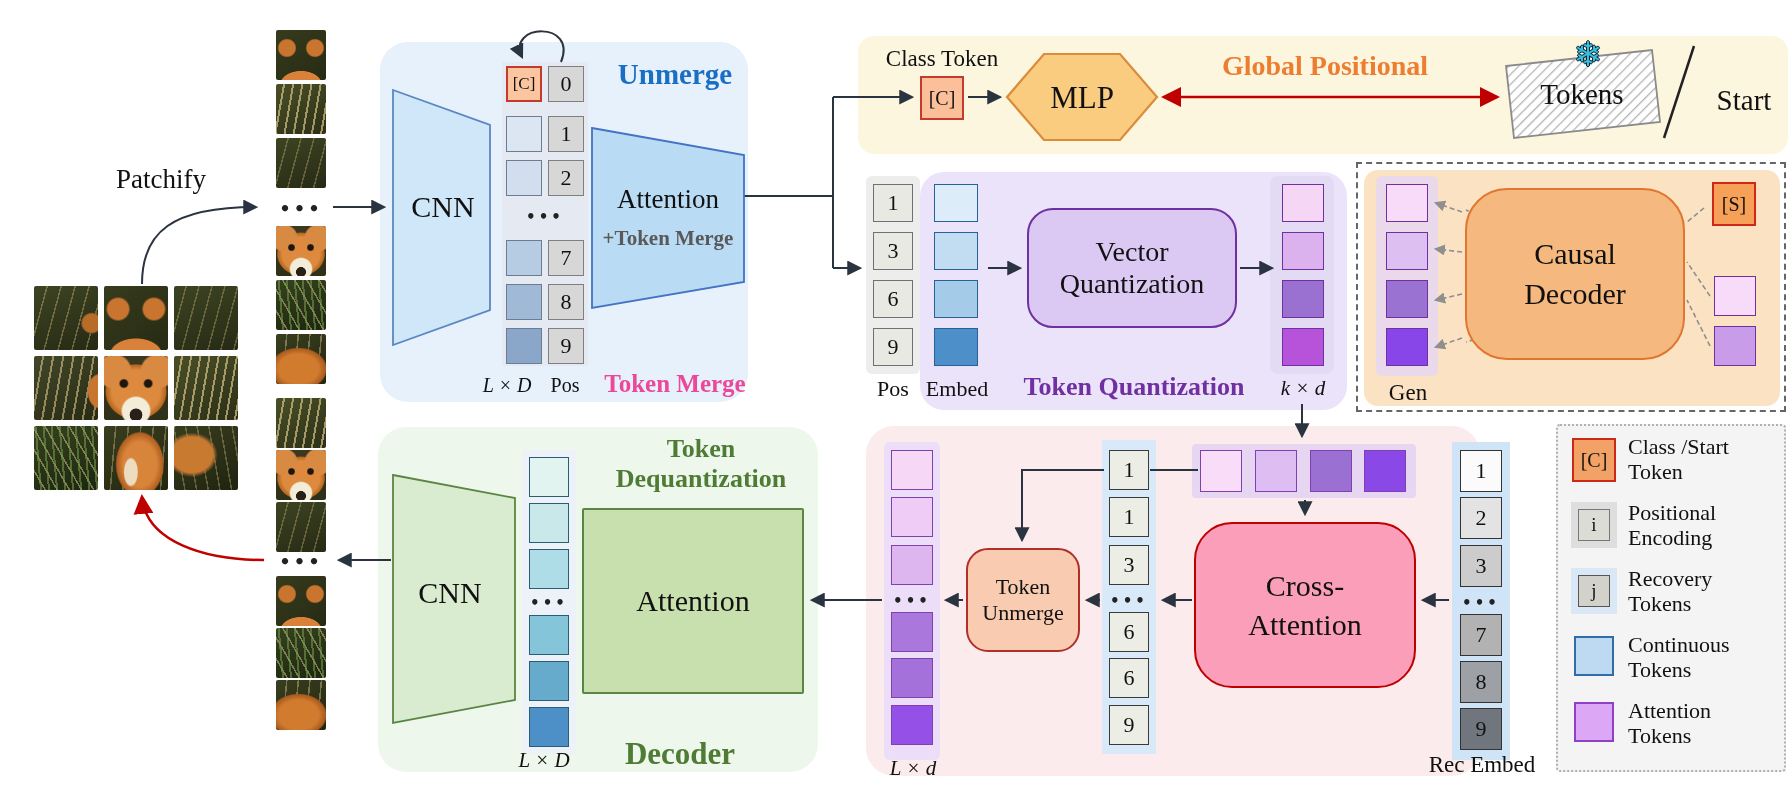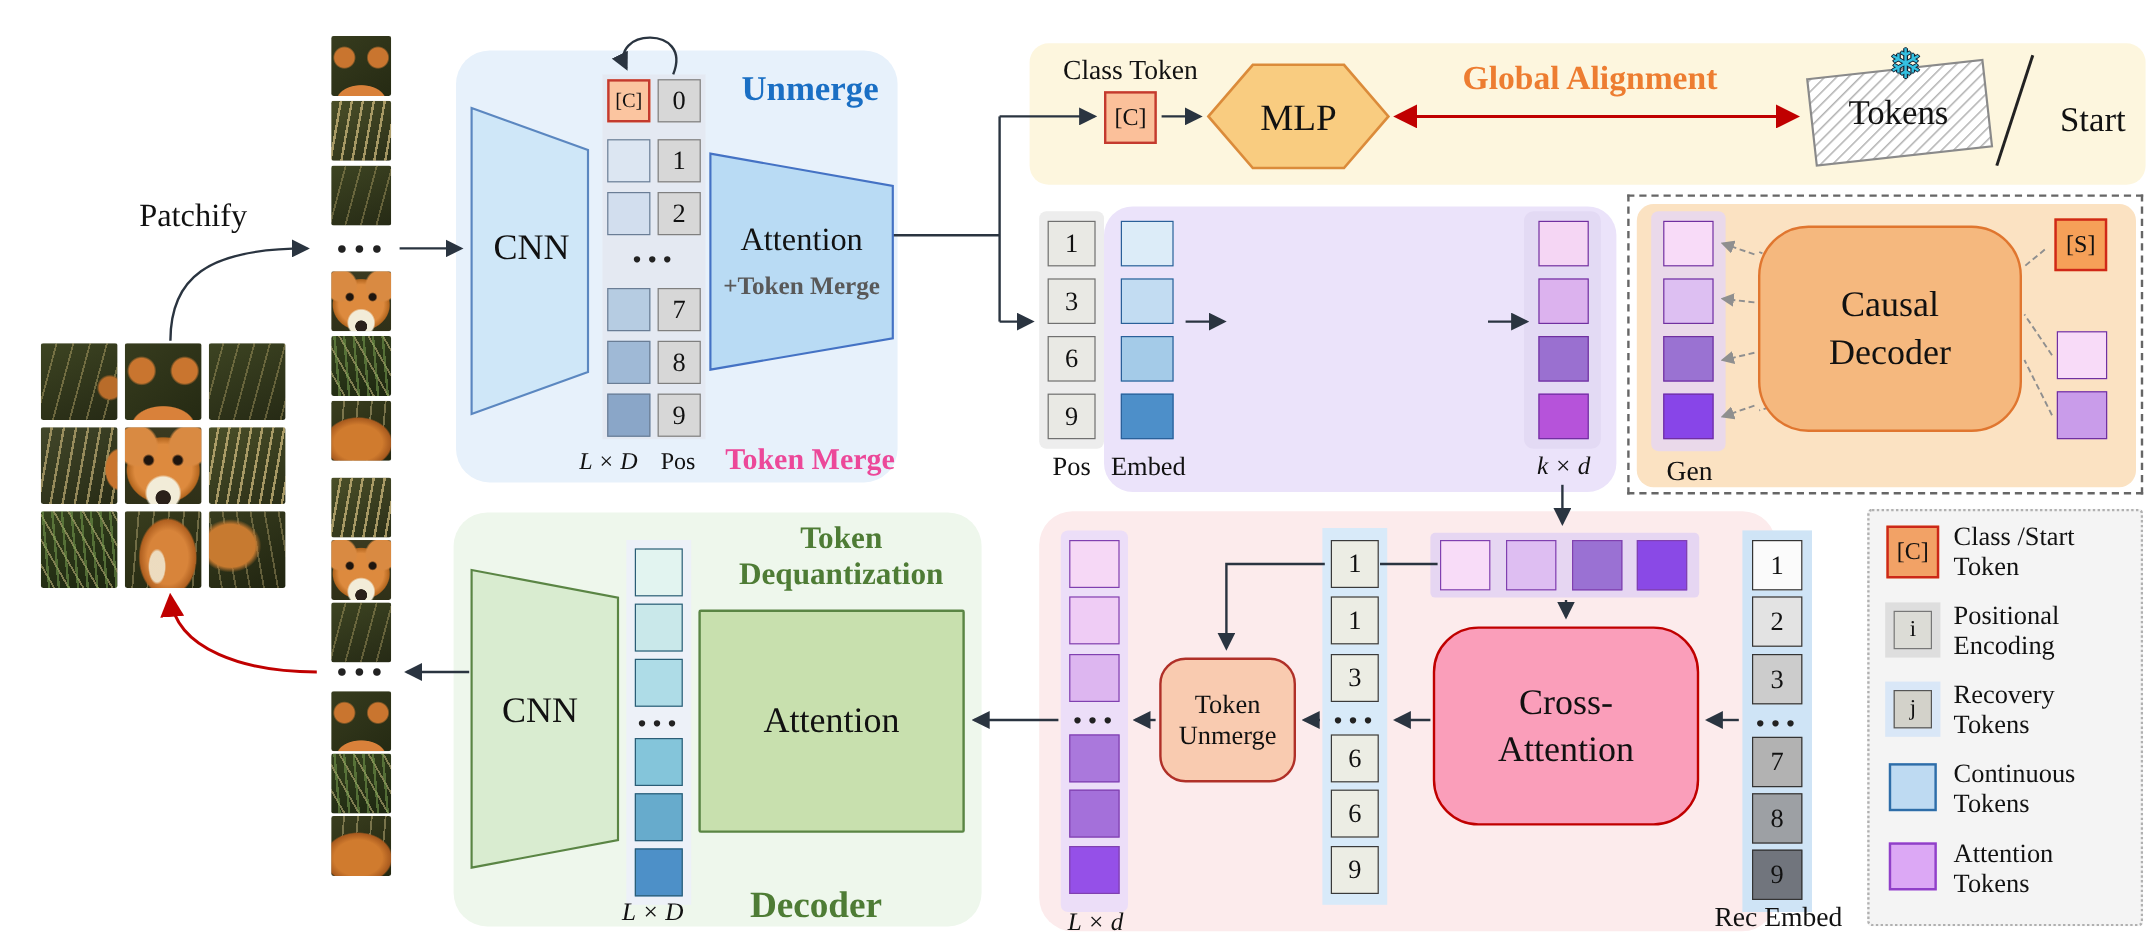--- a/index.html
+++ b/index.html
@@ -200,45 +200,50 @@
   <div class="box z10" style="left:506px;top:328px;width:36px;height:36px;background:#8aa6c8;border-color:#6a7d95"></div>
   <div class="box z10" style="left:548px;top:328px;width:36px;height:36px;background:#d7d7d7">9</div>
 
   <div class="t i z10" style="left:474px;top:374px;width:66px;font-size:20px">L × D</div>
   <div class="t z10" style="left:542px;top:374px;width:46px;font-size:20px">Pos</div>
   <div class="t b z10" style="left:600px;top:370px;width:150px;font-size:25px;color:#ec4899">Token Merge</div>
 
   <div class="t z10" style="left:878px;top:46px;width:128px;font-size:23px">Class Token</div>
   <div class="box z10" style="left:920px;top:76px;width:44px;height:44px;background:#fbc09a;border:2.5px solid #c43a2e;font-size:20px">[C]</div>
   <div class="t z10" style="left:1007px;top:80px;width:150px;font-size:31px">MLP</div>
-  <div class="t b z10" style="left:1180px;top:50px;width:290px;font-size:28px;color:#ed7d31">Global Alignment</div>
+  <div class="t b z10" style="left:1180px;top:50px;width:290px;font-size:28px;color:#ed7d31">Global Positional</div>
   <div class="t z10 snow" style="left:1566px;top:38px;width:44px">❄</div>
   <div class="t z10" style="left:1514px;top:78px;width:136px;font-size:29px">Tokens</div>
   <div class="t z10" style="left:1698px;top:84px;width:92px;font-size:29px">Start</div>
 
   <div class="ab z1" style="left:866px;top:176px;width:54px;height:198px;background:#ededed;border-radius:6px"></div>
   <div class="box z10" style="left:873px;top:184px;width:40px;height:38px;background:#e9e9e4;border-color:#707070">1</div>
   <div class="box z10" style="left:873px;top:232px;width:40px;height:38px;background:#e9e9e4;border-color:#707070">3</div>
   <div class="box z10" style="left:873px;top:280px;width:40px;height:38px;background:#e9e9e4;border-color:#707070">6</div>
   <div class="box z10" style="left:873px;top:328px;width:40px;height:38px;background:#e9e9e4;border-color:#707070">9</div>
 
   <div class="box z10" style="left:934px;top:184px;width:44px;height:38px;background:#dcecf8;border-color:#2a6099"></div>
   <div class="box z10" style="left:934px;top:232px;width:44px;height:38px;background:#c2dcf2;border-color:#2a6099"></div>
   <div class="box z10" style="left:934px;top:280px;width:44px;height:38px;background:#a4cbe8;border-color:#2a6099"></div>
   <div class="box z10" style="left:934px;top:328px;width:44px;height:38px;background:#4d8fc9;border-color:#2a6099"></div>
 
+  <div class="node" style="left:1027px;top:208px;width:210px;height:120px;background:#dbc9f4;border:2px solid #7030a0;border-radius:26px;font-size:28px">
+    <div>Vector</div>
+    <div>Quantization</div>
+  </div>
 
   <div class="ab z1" style="left:1270px;top:176px;width:64px;height:198px;background:#e3daf4;border-radius:8px"></div>
   <div class="box z10" style="left:1282px;top:184px;width:42px;height:38px;background:#f5d6f4;border-color:#7030a0"></div>
   <div class="box z10" style="left:1282px;top:232px;width:42px;height:38px;background:#dcb2ee;border-color:#7030a0"></div>
   <div class="box z10" style="left:1282px;top:280px;width:42px;height:38px;background:#9a70d0;border-color:#7030a0"></div>
   <div class="box z10" style="left:1282px;top:328px;width:42px;height:38px;background:#b653da;border-color:#7030a0"></div>
 
   <div class="t z10" style="left:866px;top:376px;width:54px;font-size:22px">Pos</div>
   <div class="t z10" style="left:924px;top:376px;width:66px;font-size:22px">Embed</div>
+  <div class="t b z10" style="left:996px;top:372px;width:276px;font-size:26px;color:#7030a0">Token Quantization</div>
   <div class="t i z10" style="left:1272px;top:376px;width:62px;font-size:21px">k × d</div>
 
   <div class="ab z1" style="left:1376px;top:176px;width:62px;height:200px;background:#ead9ea;border-radius:6px"></div>
   <div class="box z10" style="left:1386px;top:184px;width:42px;height:38px;background:#f8dbf8;border-color:#7030a0"></div>
   <div class="box z10" style="left:1386px;top:232px;width:42px;height:38px;background:#ddbff2;border-color:#7030a0"></div>
   <div class="box z10" style="left:1386px;top:280px;width:42px;height:38px;background:#9a72d2;border-color:#7030a0"></div>
   <div class="box z10" style="left:1386px;top:328px;width:42px;height:38px;background:#8845e8;border-color:#7030a0"></div>
 
   <div class="node" style="left:1465px;top:188px;width:220px;height:172px;background:#f5b87e;border:2px solid #e0762f;border-radius:42px;font-size:30px;line-height:1.35">
     <div>Causal</div>

